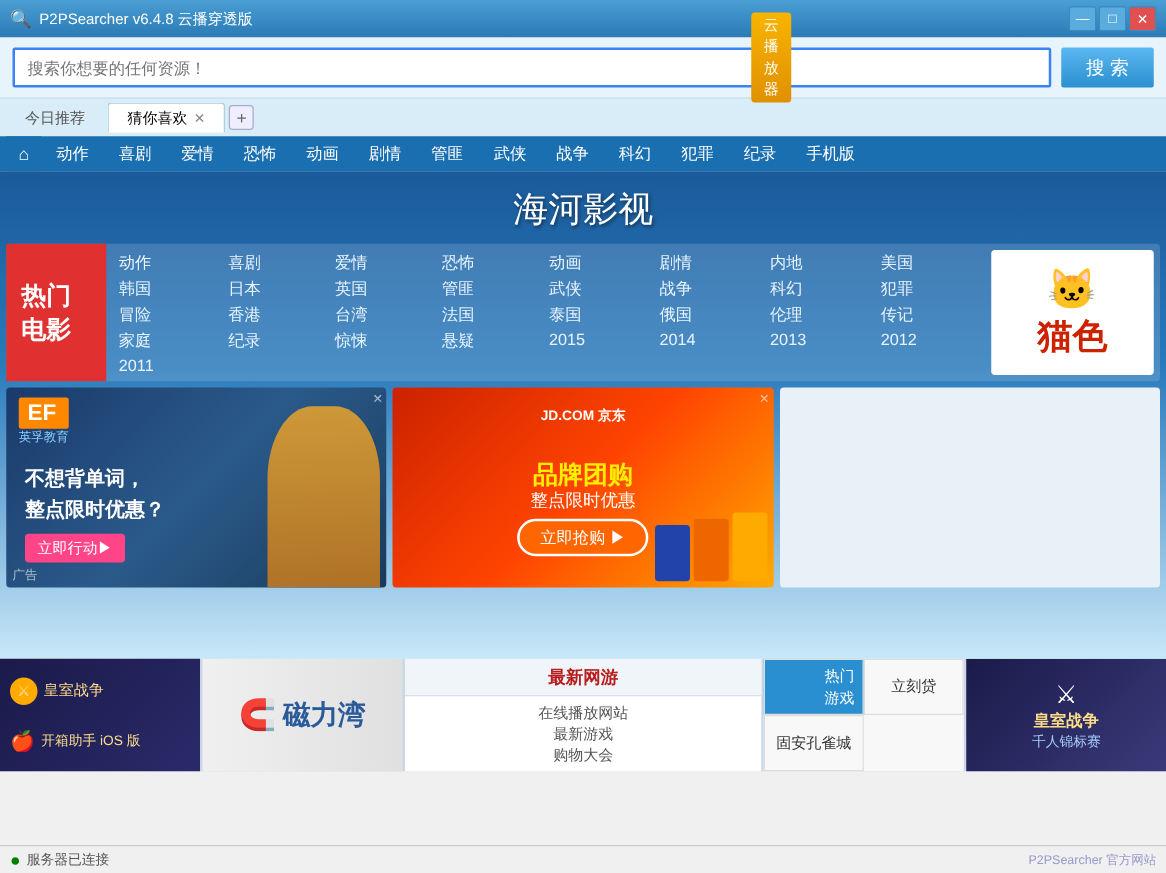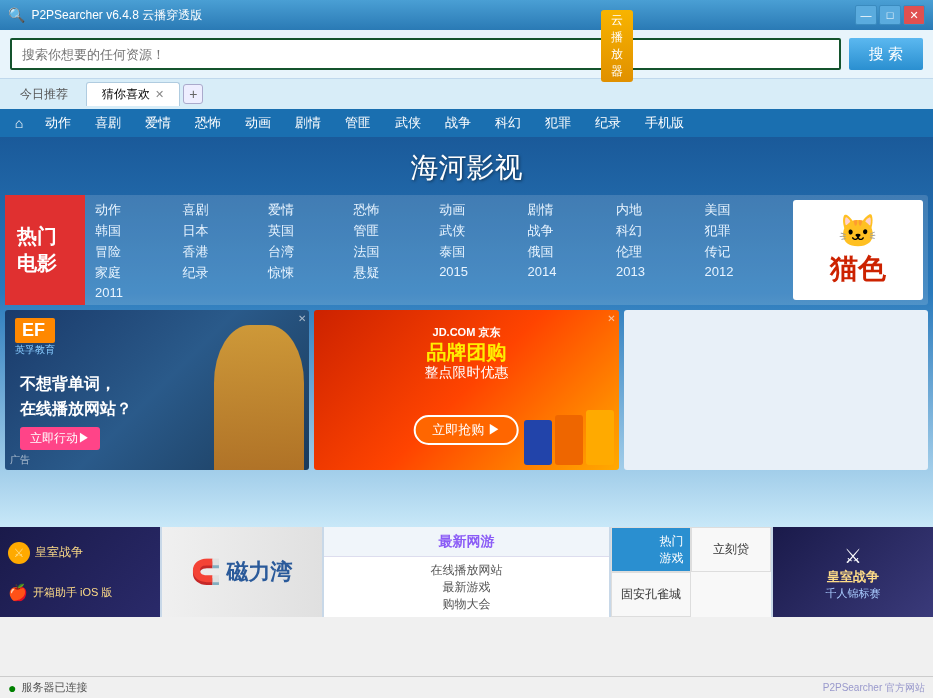--- a/index.html
+++ b/index.html
@@ -41,21 +41,21 @@
       background: #e8f4fb;
       padding: 8px 10px;
       display: flex;
       align-items: center;
       gap: 8px;
       border-bottom: 1px solid #c0d8ec;
     }
     .search-input {
       flex: 1;
       height: 32px;
-      border: 2px solid #14532d;
+      border: 2px solid #3b82f6;
       padding: 0 10px;
       font-size: 13px;
       color: #999;
       outline: none;
       background: white;
       border-radius: 2px;
     }
     .search-btn {
       background: linear-gradient(to bottom, #5bb8f0, #2a8fd0);
       color: white;
@@ -233,21 +233,21 @@
     }
     .ad-box-2-content {
       position: absolute;
       top: 15px;
       left: 50%;
       transform: translateX(-50%);
       text-align: center;
       width: 100%;
     }
     .ad-text-2a { color: white; font-size: 11px; font-weight: bold; }
-    .ad-text-2b { color: #ffee00; font-size: 20px; font-weight: bold; line-height: 1.2; }
+    .ad-text-2b { color: #ffee00; font-size: 20px; font-weight: bold; line-height: 1.2; margin-top: 28px; }
     .ad-text-2c { color: white; font-size: 14px; }
     .ad-btn-2 {
       background: #ff6600;
       color: white;
       border: 2px solid white;
       border-radius: 20px;
       padding: 4px 16px;
       font-size: 13px;
       position: absolute;
       bottom: 25px;
@@ -364,21 +364,21 @@
       background: white;
       display: flex;
       flex-direction: column;
     }
     .ng-title {
       background: #f0f5fa;
       border-bottom: 1px solid #dde;
       padding: 0 2px;
       height: 30px;
       display: flex; align-items: center;
-      font-size: 14px; font-weight: bold; color: #8b5cf6;
+      font-size: 14px; font-weight: bold; color: #b91c1c;
       justify-content: center;
     }
     .ng-links {
       flex: 1;
       display: flex; flex-direction: column; justify-content: center;
       padding: 3px 8px;
     }
     .ng-link { font-size: 12px; color: #555; cursor: pointer; text-align: center; }
   </style>
 </head>
@@ -511,21 +511,21 @@
 
   <div class="ads-row">
 
     <div class="ad-box ad-box-1">
       <div style="position:absolute;top:8px;left:10px;">
         <div style="background:#ff8800;color:white;font-weight:bold;font-size:18px;padding:2px 7px;border-radius:2px;">EF</div>
         <div style="color:#88ccff;font-size:10px;">英孚教育</div>
       </div>
       <div class="ad-box-1-content">
         <div class="ad-text-1">不想背单词，</div>
-        <div class="ad-text-1">在线播放网站？</div>
+        <div class="ad-text-1">整点限时优惠？</div>
         <div class="ad-badge-1">立即行动▶</div>
       </div>
 
       <div style="position:absolute;right:5px;bottom:0;width:90px;height:145px;
         background:linear-gradient(to bottom,#e0a030,#c07820);border-radius:40% 40% 0 0;
         opacity:0.9;"></div>
       <div class="ad-corner">✕</div>
       <div class="ad-label">广告</div>
     </div>
 

